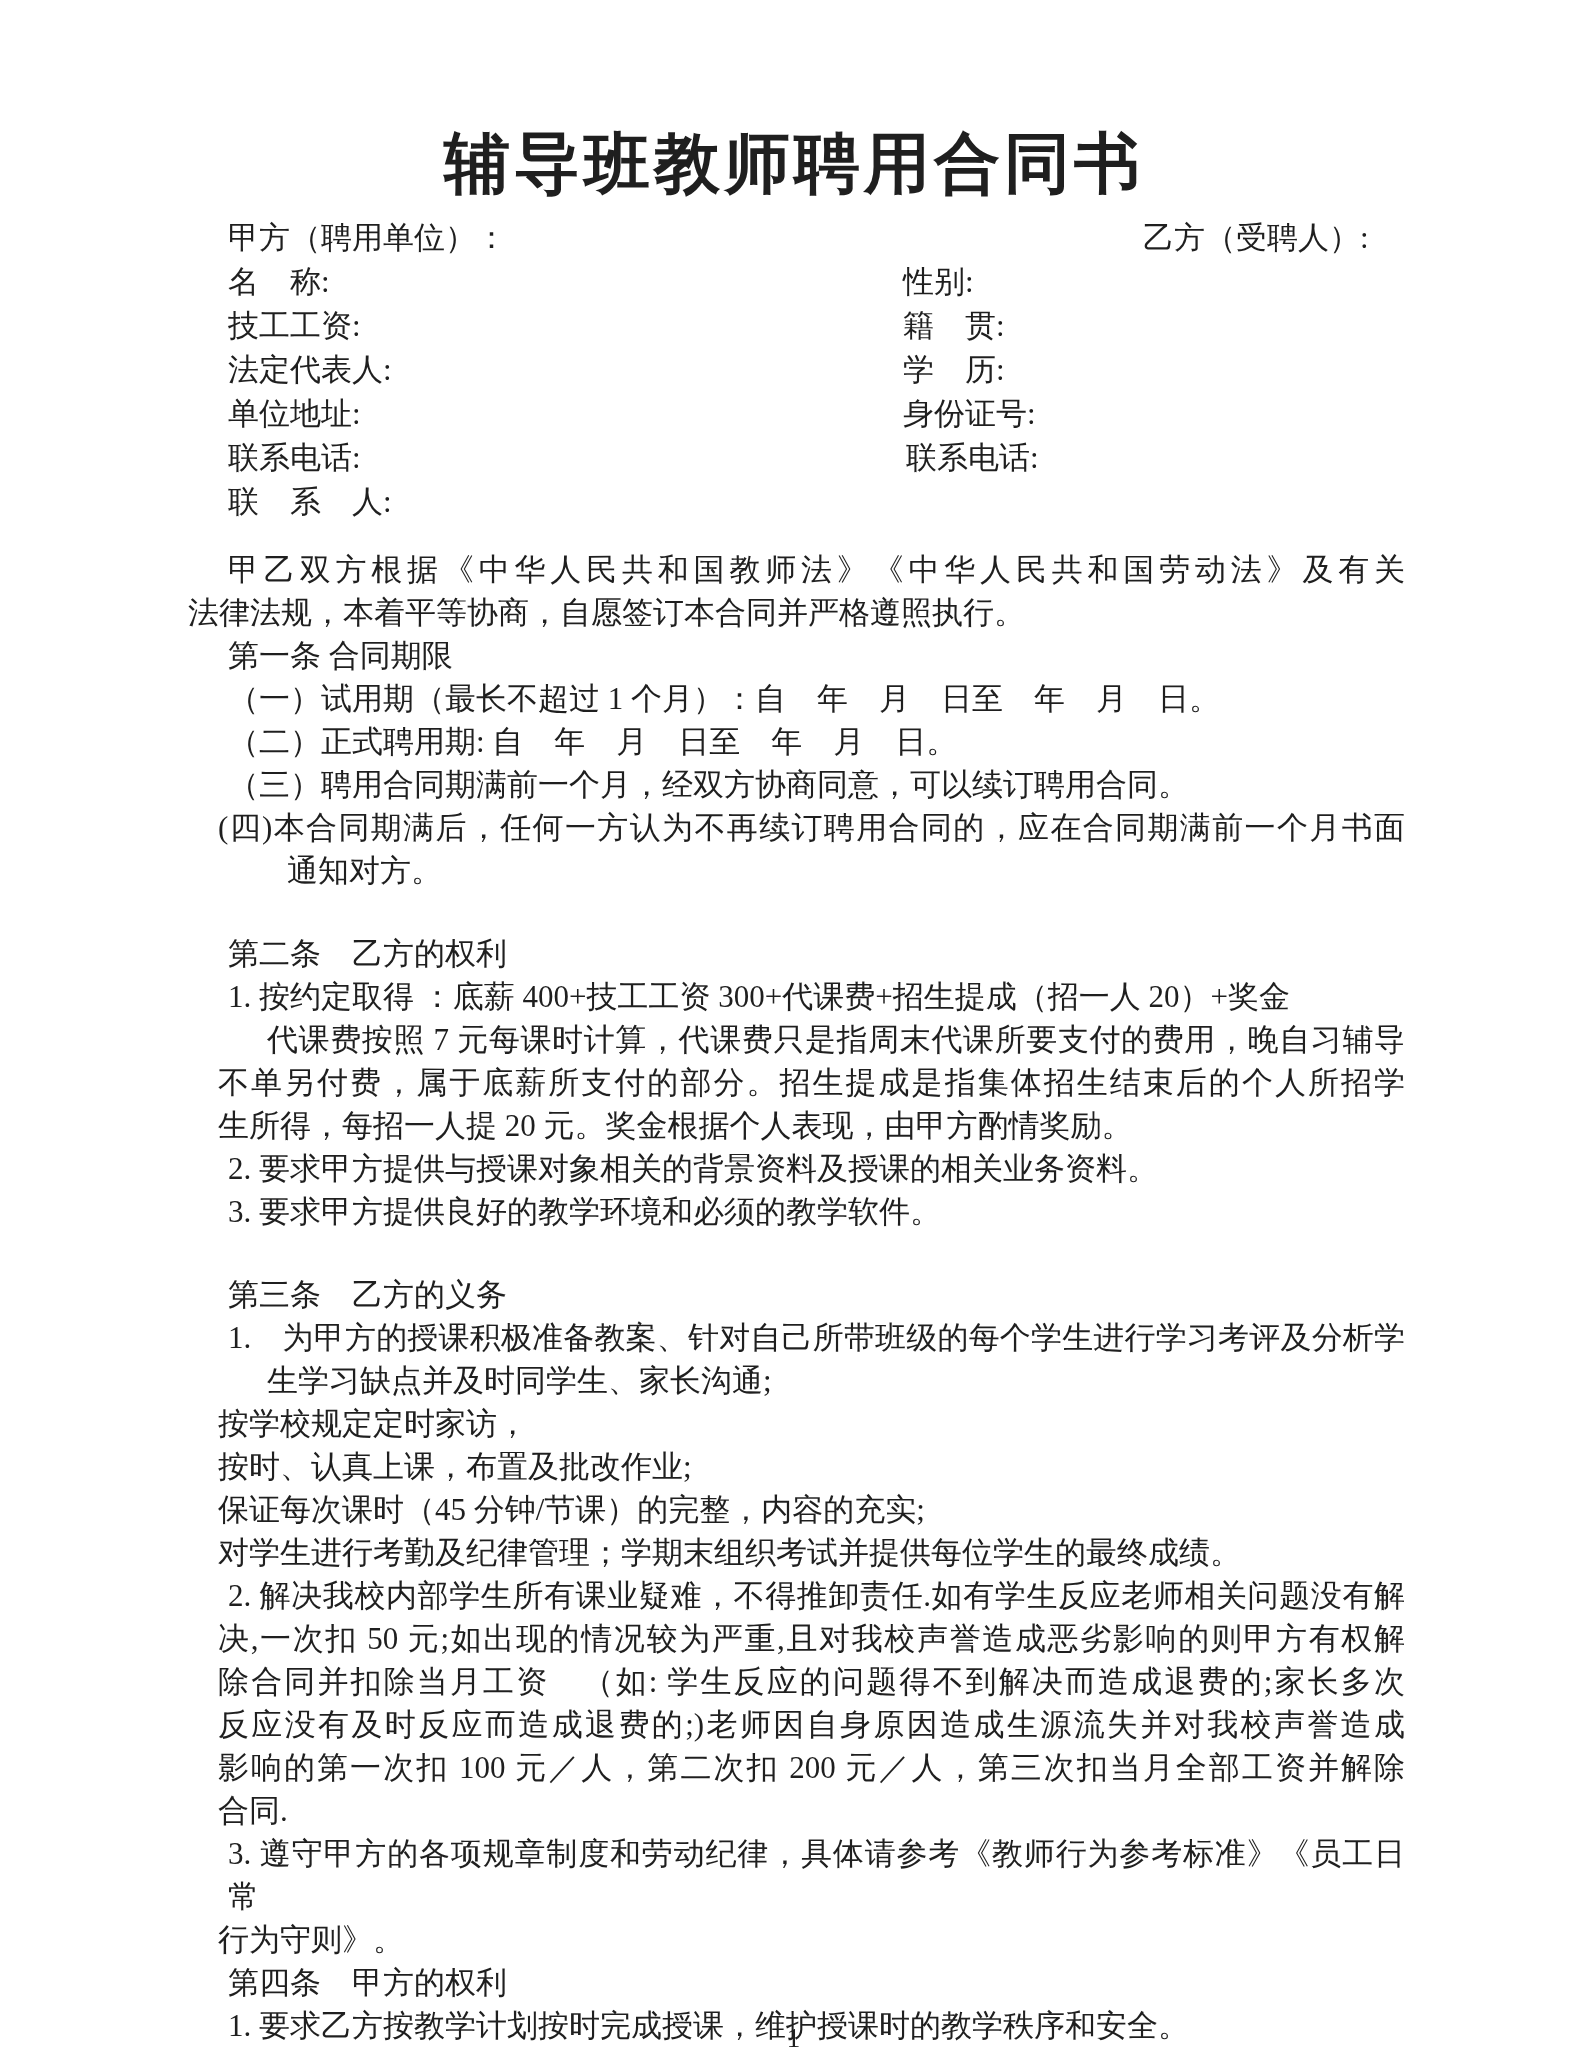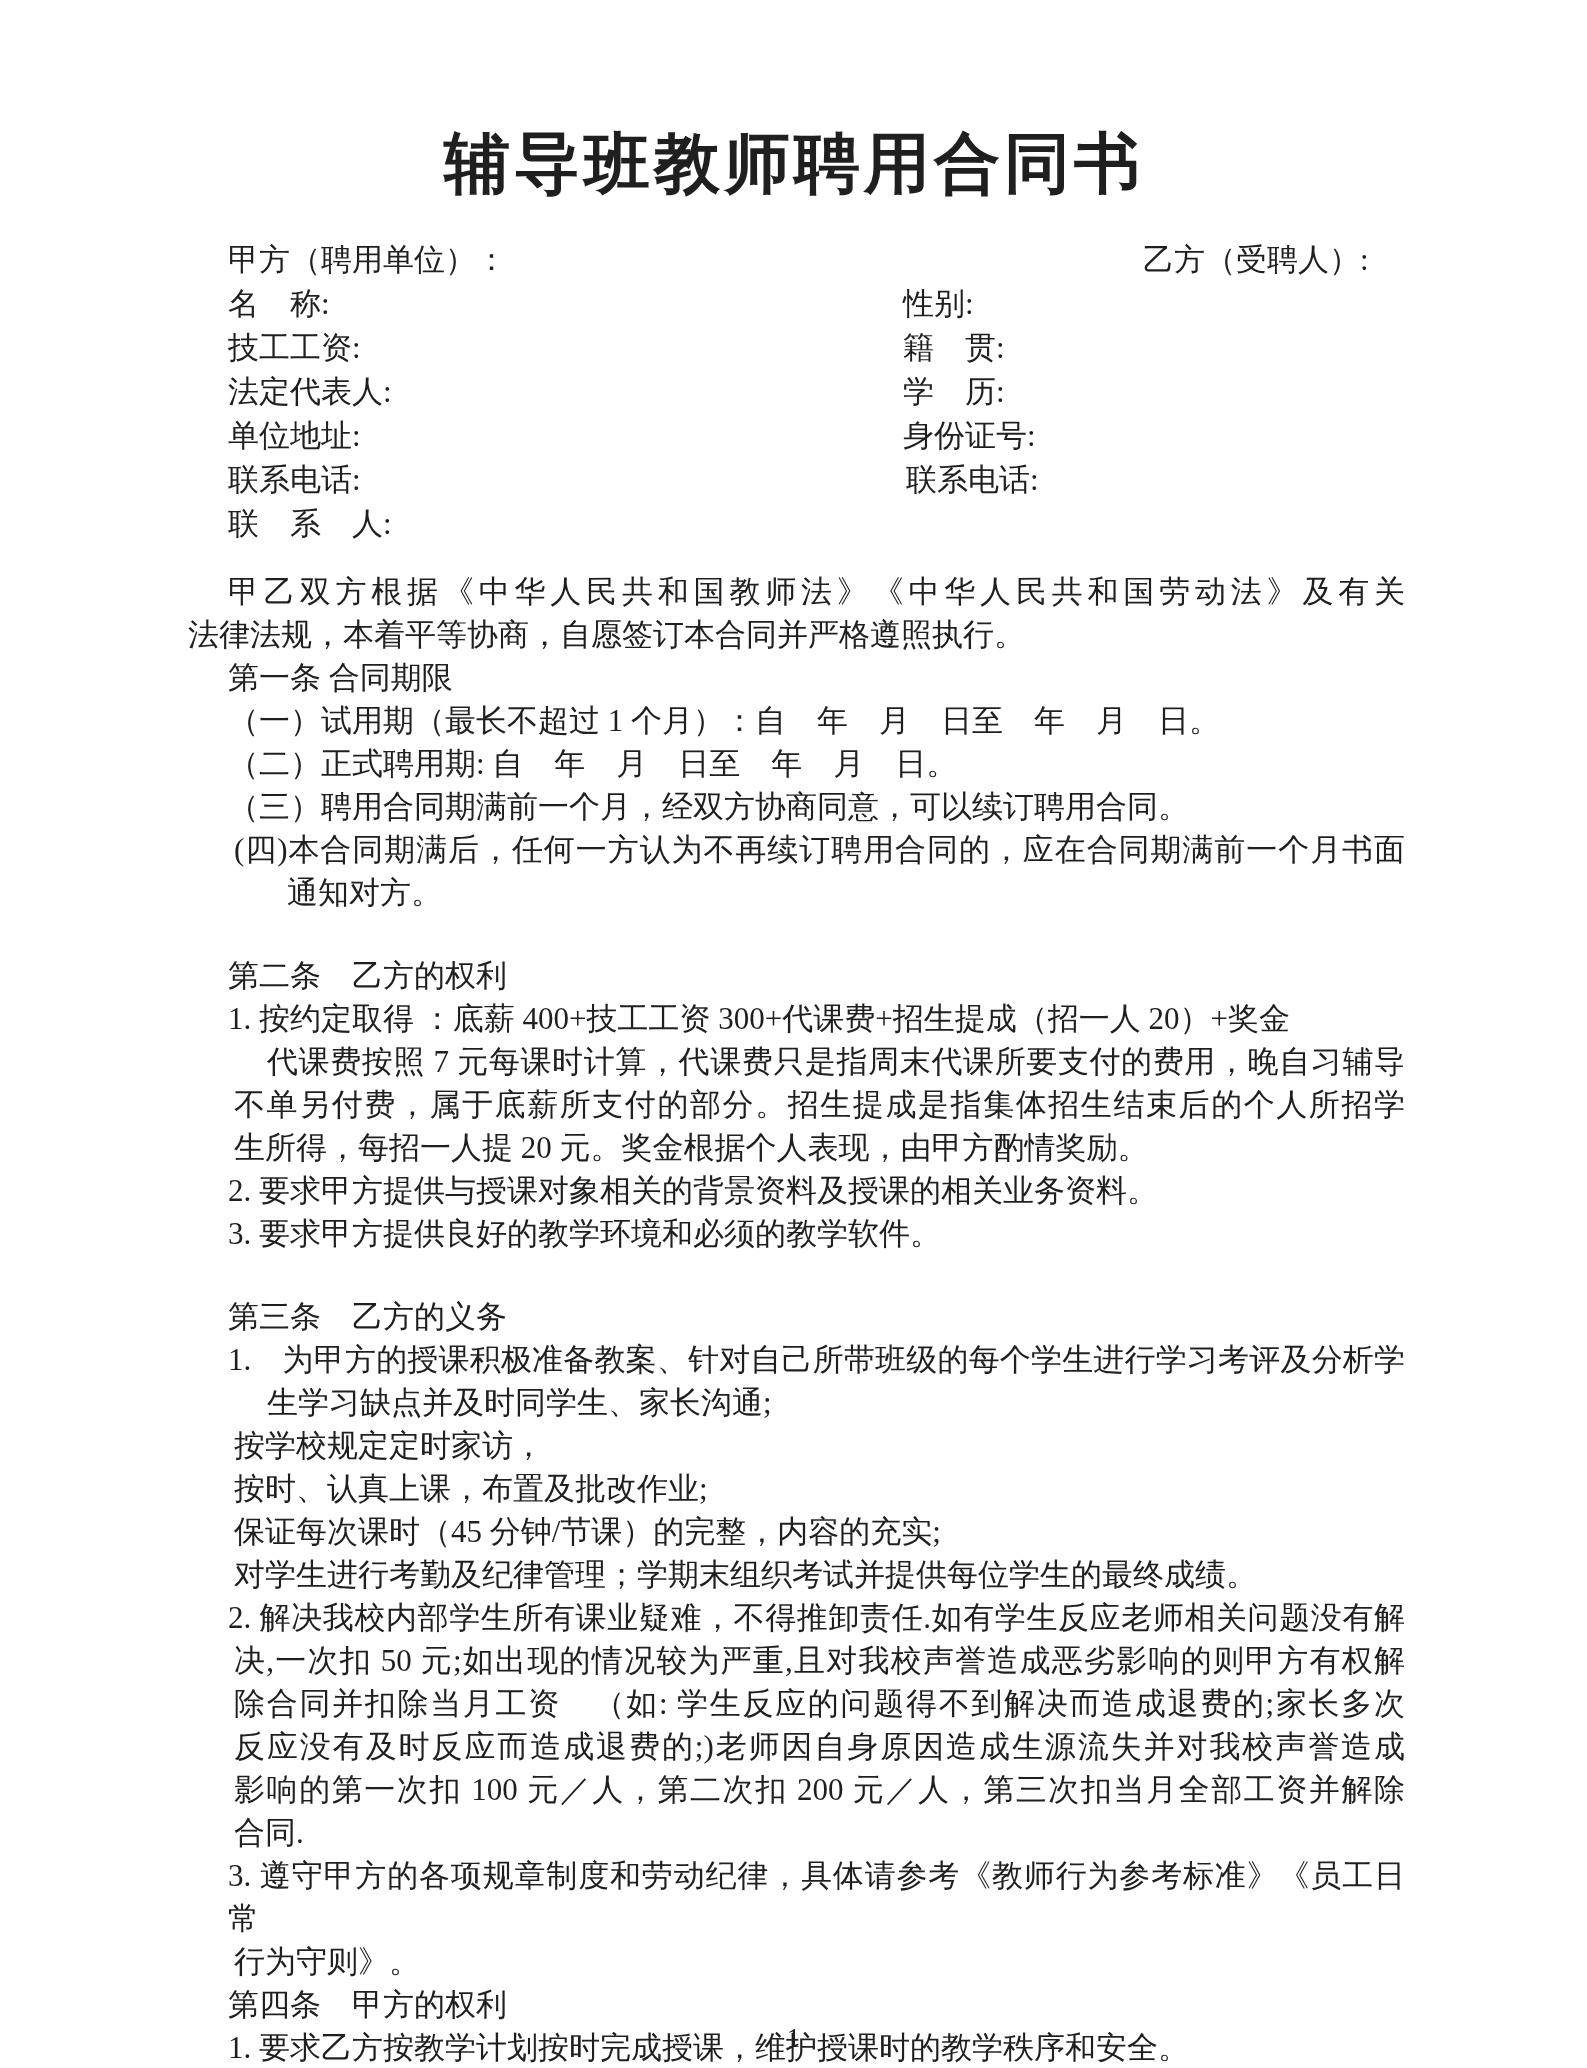--- a/index.html
+++ b/index.html
@@ -20,41 +20,41 @@
   }
   .doc-title {
     margin-top: 116px;
     line-height: 96px;
     font-size: 66px;
     font-weight: 700;
     letter-spacing: 4px;
     text-align: center;
     white-space: nowrap;
   }
-  .form { margin-top: 26px; }
+  .form { margin-top: 4px; }
   .form-row {
     position: relative;
     height: 44px;
     font-size: 31px;
     line-height: 44px;
   }
   .form-row .left  { margin-left: 45px; }
   .form-row .right { position: absolute; left: 720px; top: 0; font-family: Liberation Serif, serif; }
   .form-row.row-party .right { left: 960px; }
   .form-row.row-phone .right { left: 723px; }
 
   .body { margin-top: 24px; }
   .ln {
     font-size: 31px;
     line-height: 43px;
     min-height: 43px;
   }
   .ind0  { margin-left: 5px; }
   .ind1  { margin-left: 45px; }
-  .ind2  { margin-left: 51px; }
+  .ind2  { margin-left: 35px; }
   .ind2b { margin-left: 84px; }
   .ind3  { margin-left: 104px; }
   .full  { text-align: justify; text-align-last: justify; }
   .gap   { height: 40px; }
 
   .page-num {
     position: absolute;
     left: 0;
     right: 0;
     bottom: 14px;

